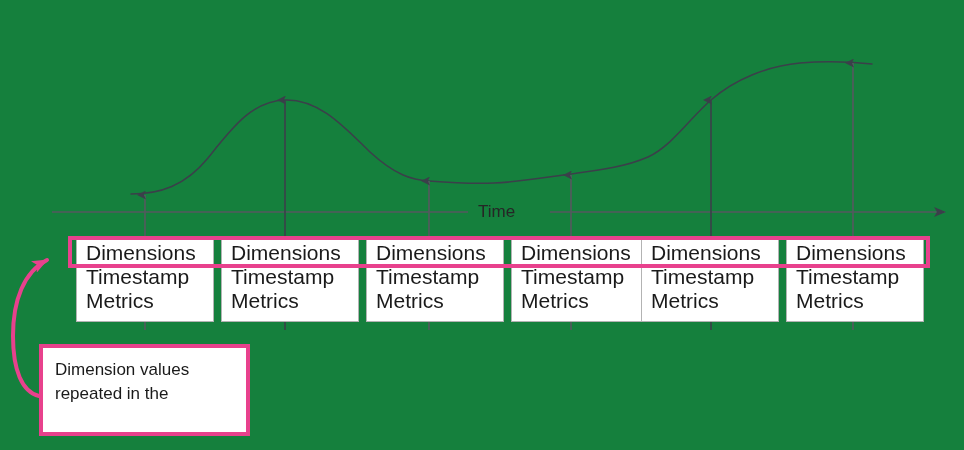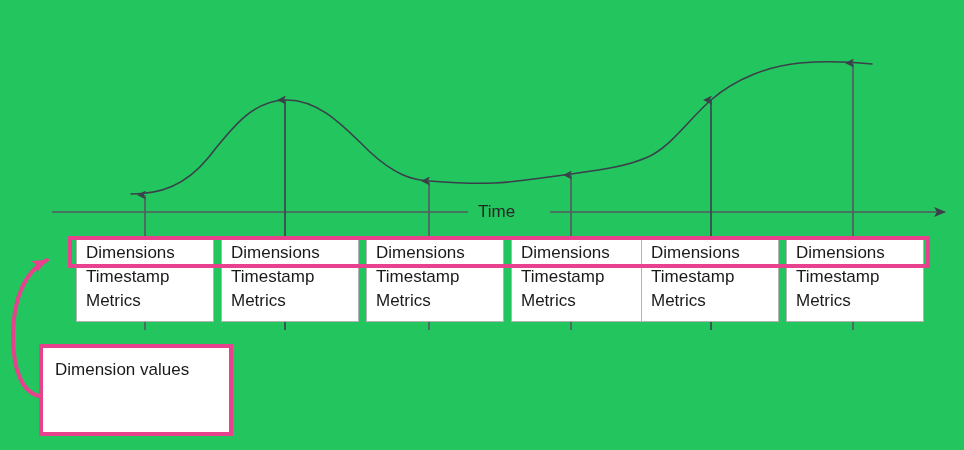--- a/index.html
+++ b/index.html
@@ -4,21 +4,21 @@
 <style>
   html, body {
     margin: 0;
     padding: 0;
     background: #ffffff;
   }
   #root {
     position: relative;
     width: 964px;
     height: 450px;
-    background: #22c55e;
+    background: #15803d;
     font-family: "Liberation Sans", sans-serif;
     overflow: hidden;
   }
   #chart-svg {
     position: absolute;
     left: 0;
     top: 0;
     width: 964px;
     height: 450px;
   }
@@ -29,21 +29,21 @@
     white-space: nowrap;
   }
   .record-box {
     position: absolute;
     box-sizing: border-box;
     border: 1px solid #b3b3b3;
     background: #ffffff;
     padding: 4px 0 6px 9px;
   }
   .record-line {
-    font-size: 17px;
+    font-size: 21px;
     line-height: 24px;
     color: #1a1a1a;
     white-space: nowrap;
   }
   .highlight-rect {
     position: absolute;
     box-sizing: border-box;
     border: 4px solid #e8418d;
     background: transparent;
     pointer-events: none;
@@ -148,17 +148,18 @@
 
   <svg id="annot-svg" viewBox="0 0 964 450">
     <defs>
       <marker id="pink-arrow" markerWidth="16" markerHeight="13" refX="15" refY="6.5" orient="auto" markerUnits="userSpaceOnUse">
         <path d="M16 6.5 L0 13 L4 6.5 L0 0 Z" fill="#e8418d"></path>
       </marker>
     </defs>
     <path d="M 39 396 C 22 392, 13 370, 13 336 C 13 300, 24 272, 47 260" fill="none" stroke="#e8418d" stroke-width="4" stroke-linecap="round" marker-end="url(#pink-arrow)"></path>
   </svg>
 
-  <div class="callout-box" style="left:39px; top:344px; width:194px; height:92px;">
+  <div class="callout-box" style="left:39px; top:344px; width:211px; height:92px;">
     <div class="callout-line">Dimension values</div>
+    <div class="callout-line">repeated in the</div>
   </div>
 
 </div>
 
 </body></html>

